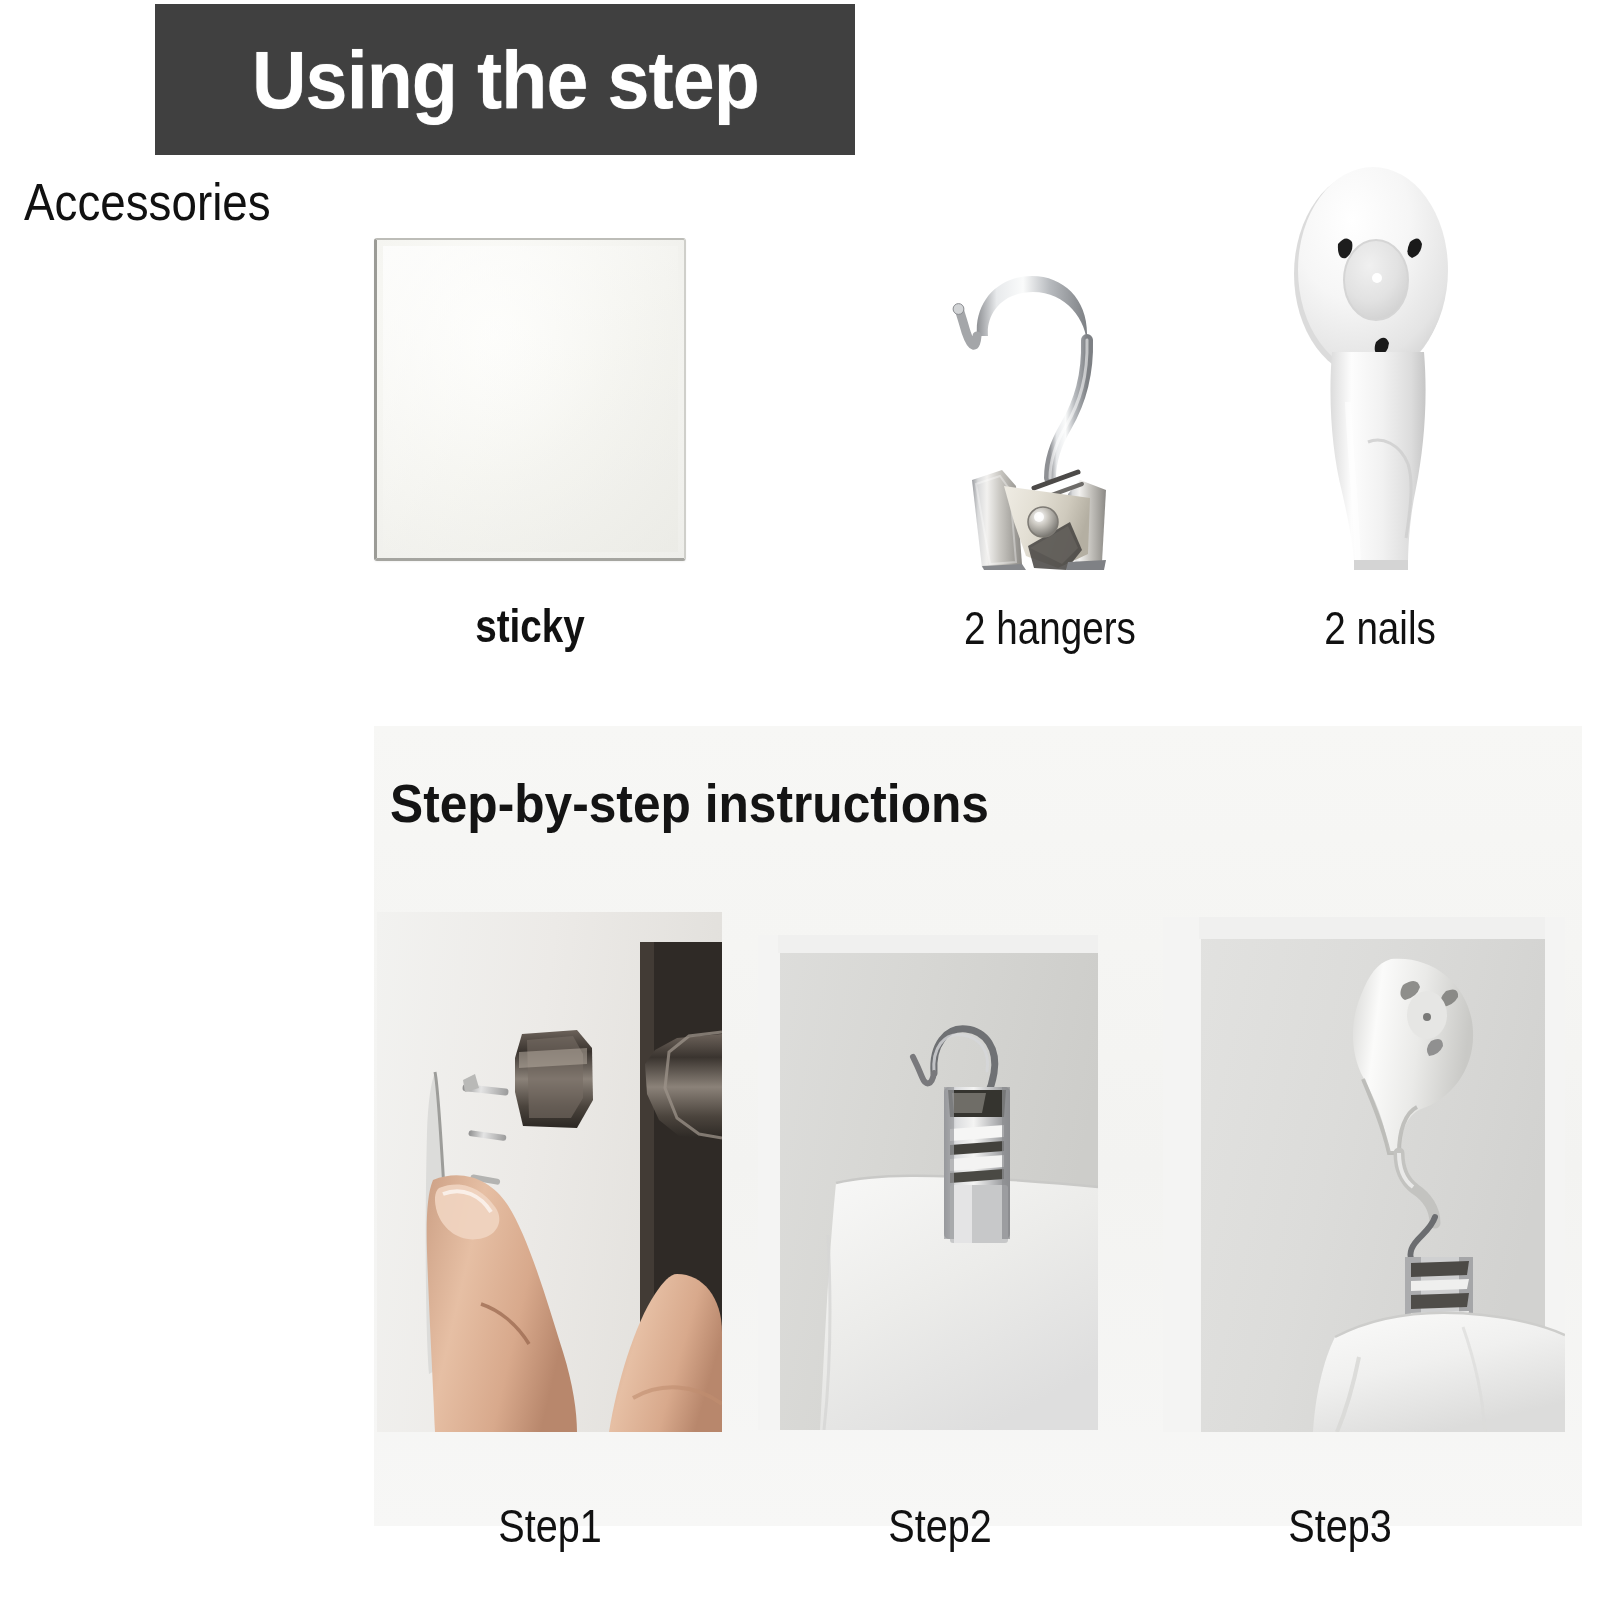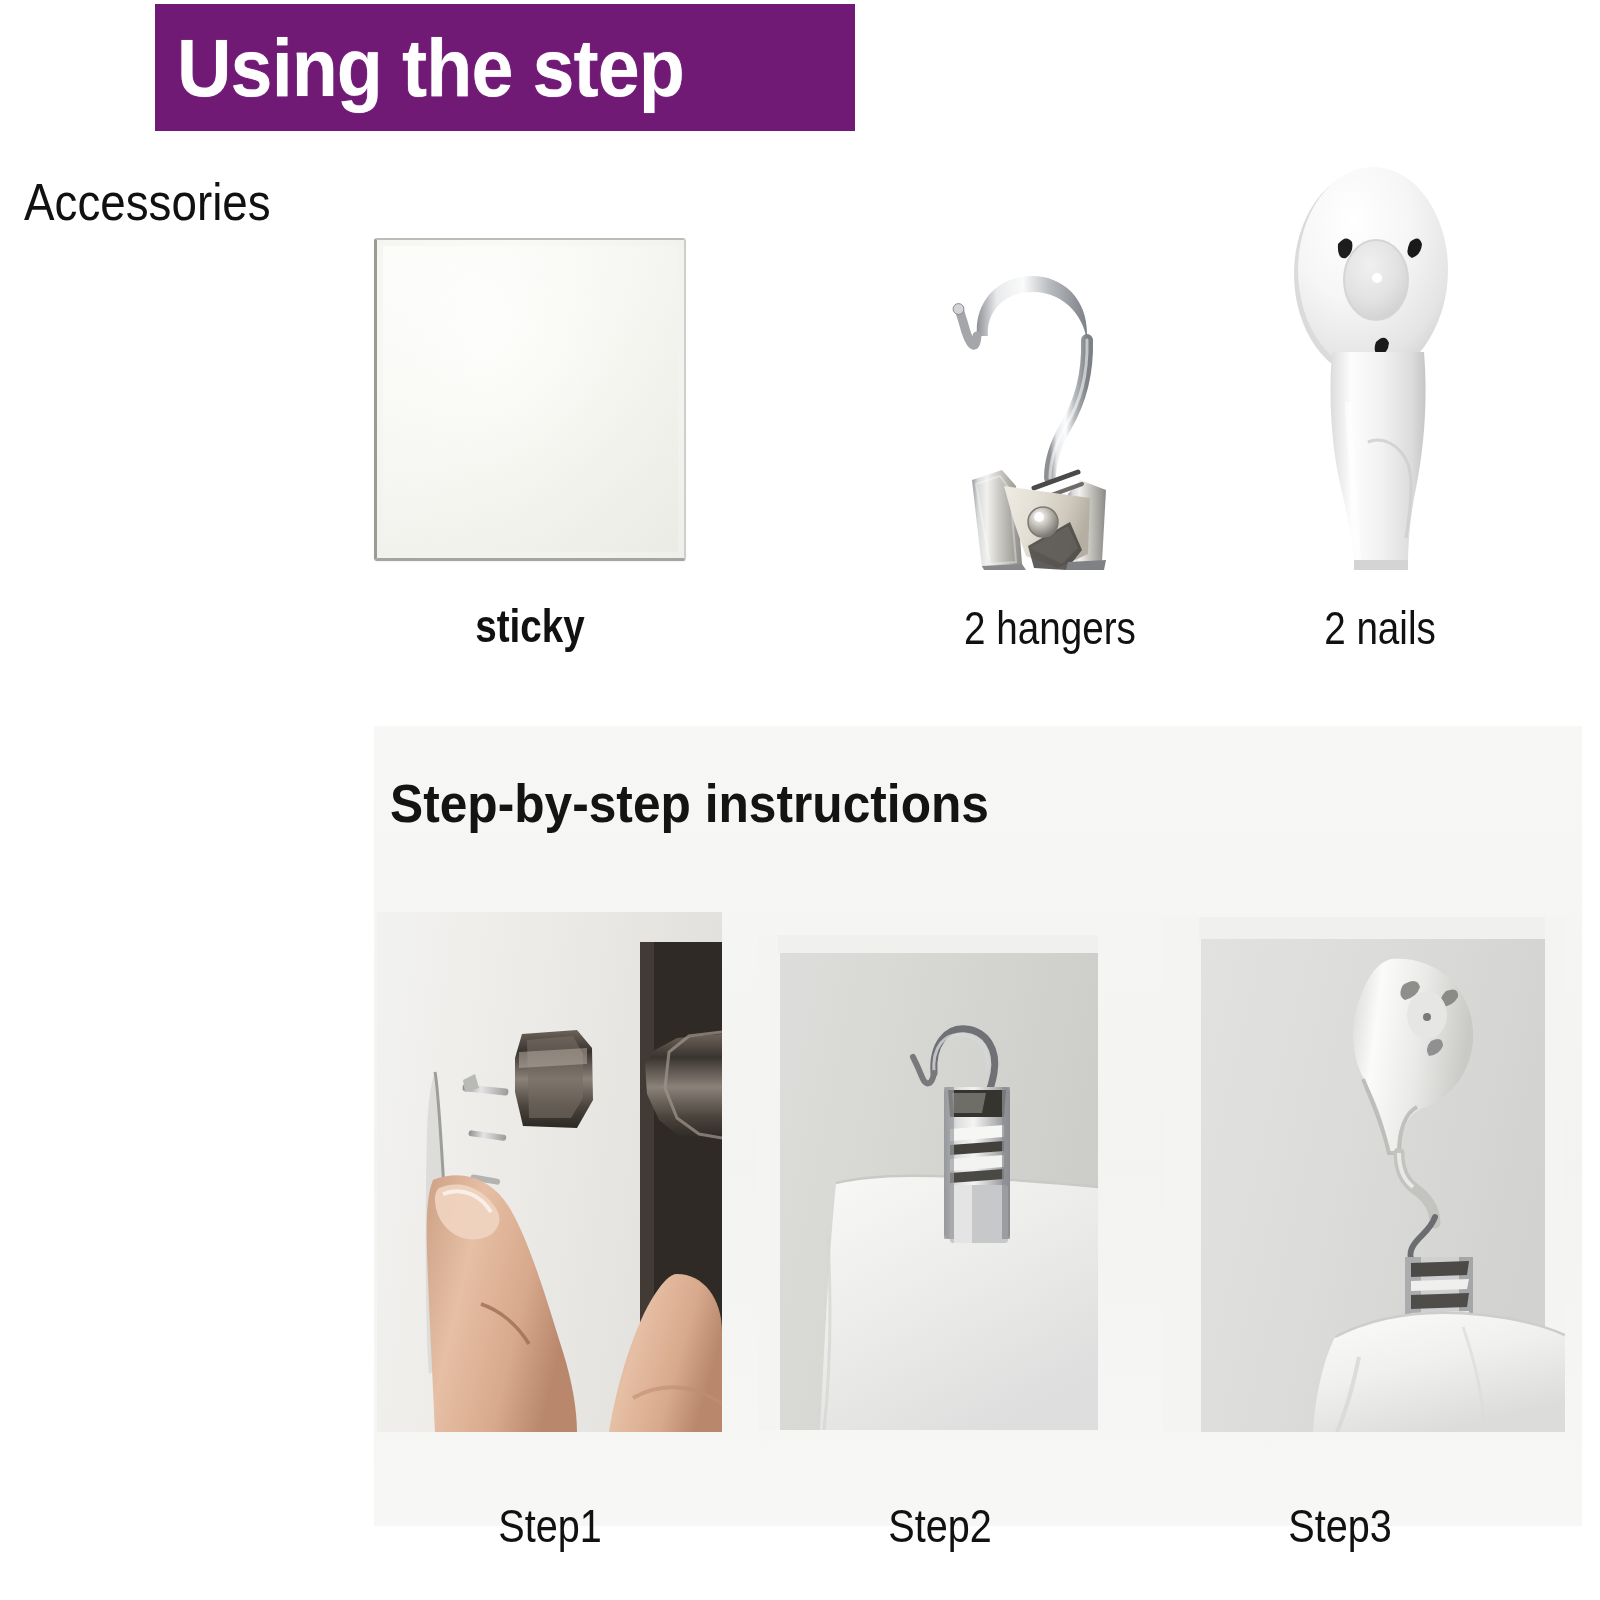--- a/index.html
+++ b/index.html
@@ -22,24 +22,25 @@
     inset: 0;
     background: #ffffff;
   }
 
   
   #header-banner {
     position: absolute;
     left: 155px;
     top: 4px;
     width: 700px;
-    height: 127px;
-    background: #701a75;
+    height: 151px;
+    background: #404040;
     display: flex;
     align-items: center;
+    justify-content: center;
     box-sizing: border-box;
   }
   #header-title {
     color: #ffffff;
     font-family: "Liberation Sans", sans-serif;
     font-weight: bold;
     font-size: 82px;
     line-height: 82px;
     letter-spacing: -1px;
     transform: scaleX(0.92);

